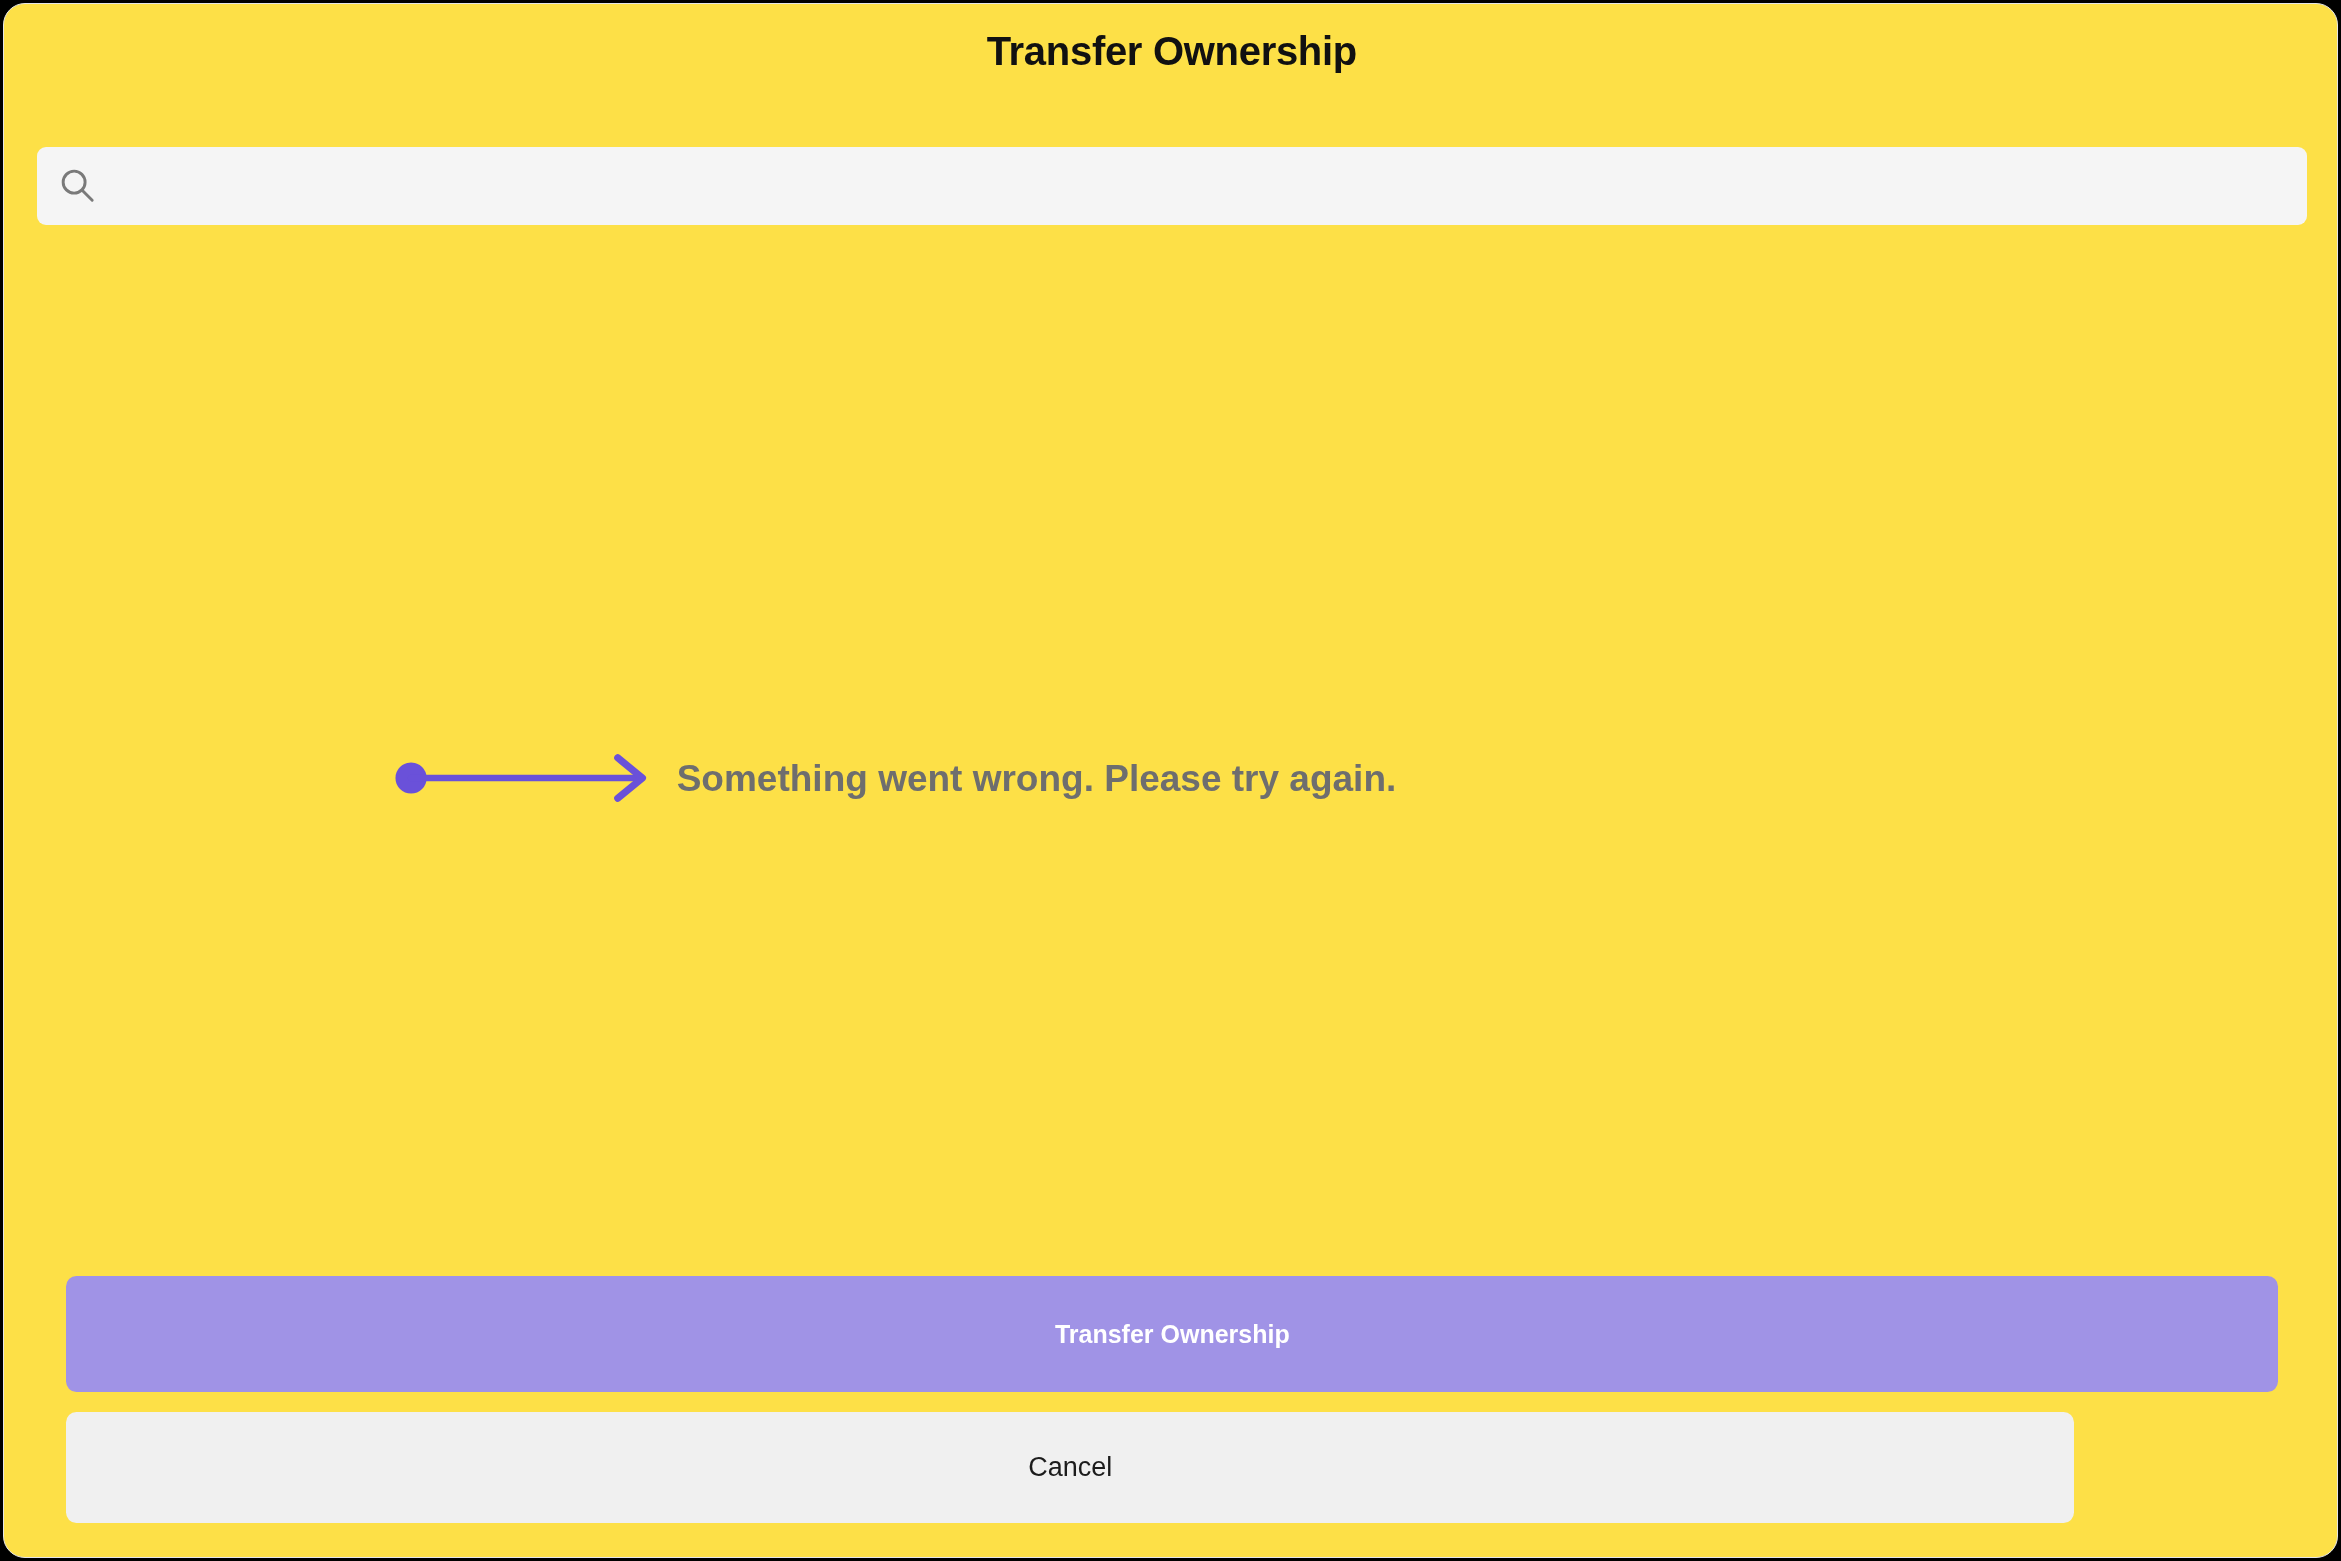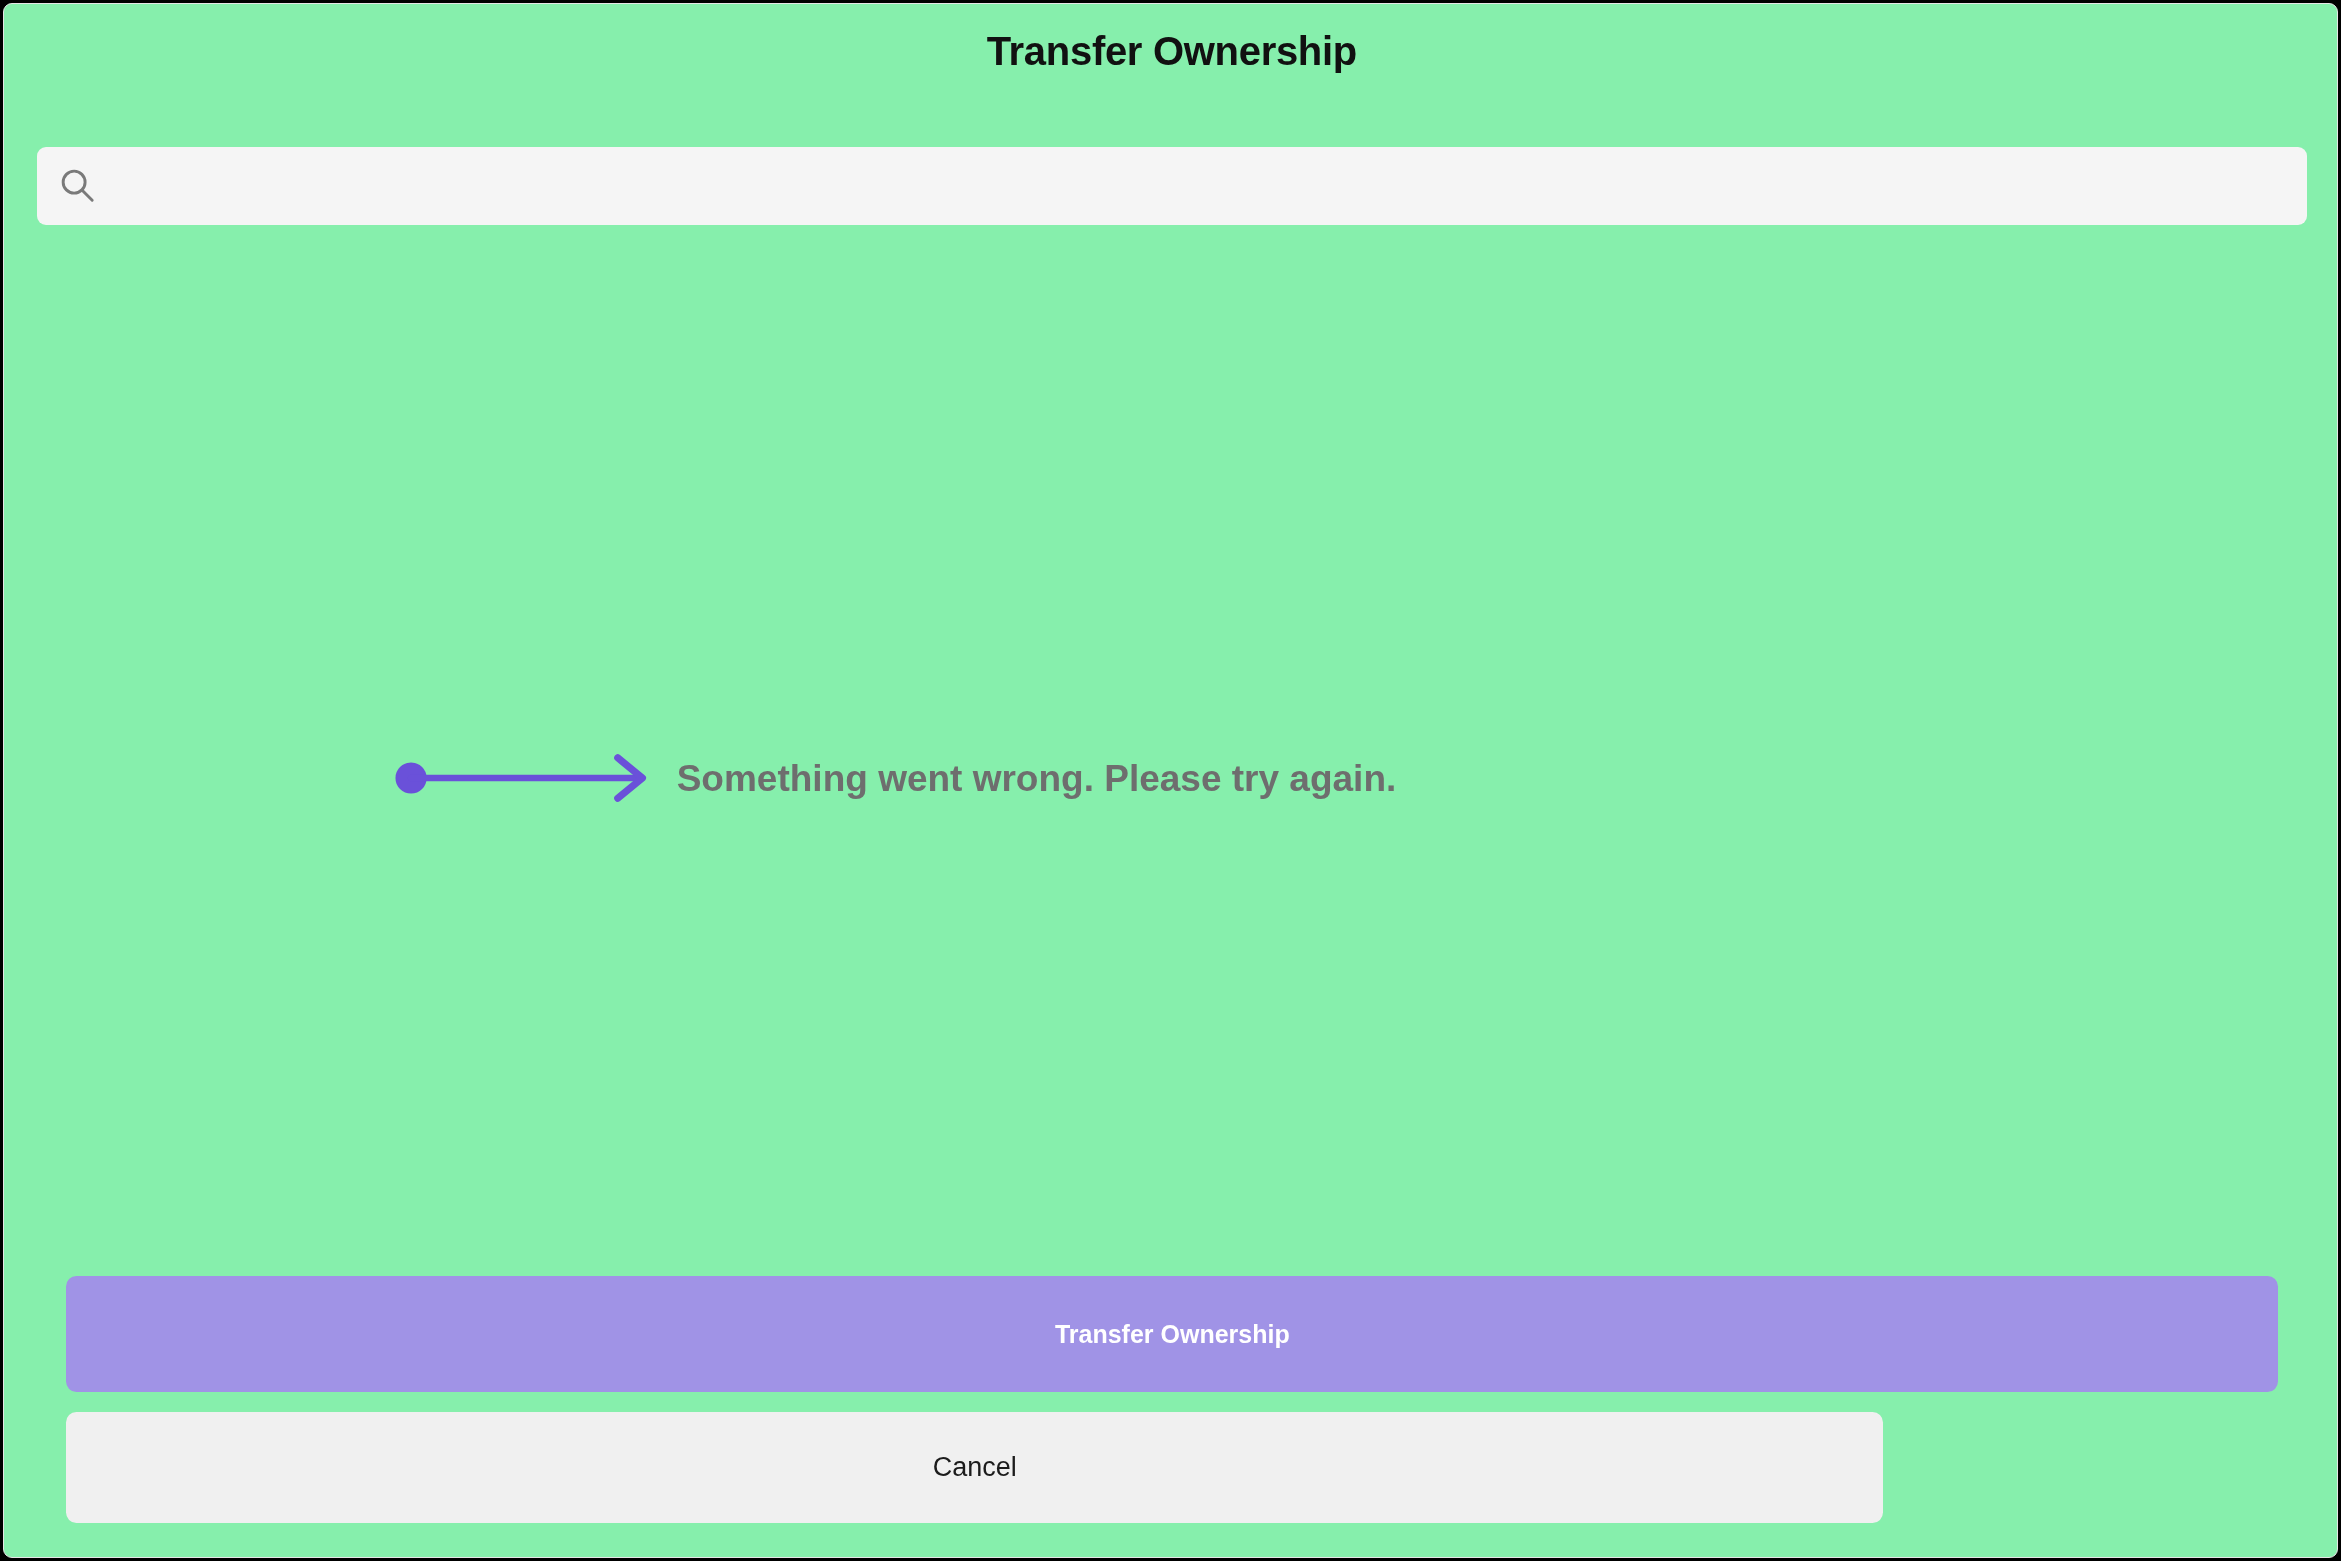--- a/index.html
+++ b/index.html
@@ -11,22 +11,22 @@
     background: #000000;
     font-family: "Liberation Sans", sans-serif;
   }
 
   #modal {
     position: absolute;
     left: 3.3px;
     top: 3.3px;
     width: 2335px;
     height: 1555px;
-    background: #86efac;
-    border-radius: 9px;
+    background: #fde047;
+    border-radius: 22px;
     border: 0.7px solid #e6e6e6;
     box-sizing: border-box;
     box-shadow: 0 1.3px 6.5px rgba(0,0,0,0.10);
     overflow: hidden;
   }
 
   #modal-title {
     position: absolute;
     left: 0;
     top: 27px;
@@ -124,21 +124,21 @@
     font-family: "Liberation Sans", sans-serif;
     font-size: 25px;
     font-weight: bold;
     cursor: pointer;
     padding: 0;
   }
 
   #cancel-button {
     display: block;
     margin-top: 19.5px;
-    width: 1817px;
+    width: 2008px;
     height: 111px;
     background: #f0f0f0;
     color: #1c1c1c;
     border: none;
     border-radius: 10.4px;
     font-family: "Liberation Sans", sans-serif;
     font-size: 27px;
     font-weight: normal;
     cursor: pointer;
     padding: 0;

